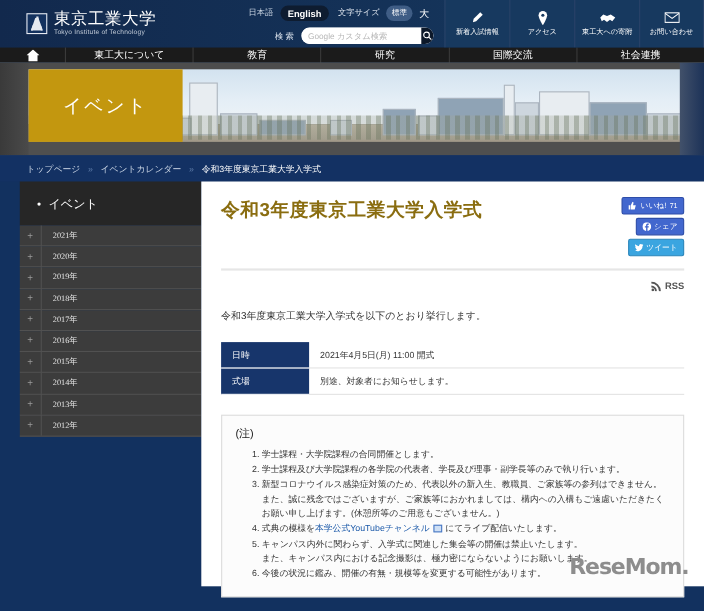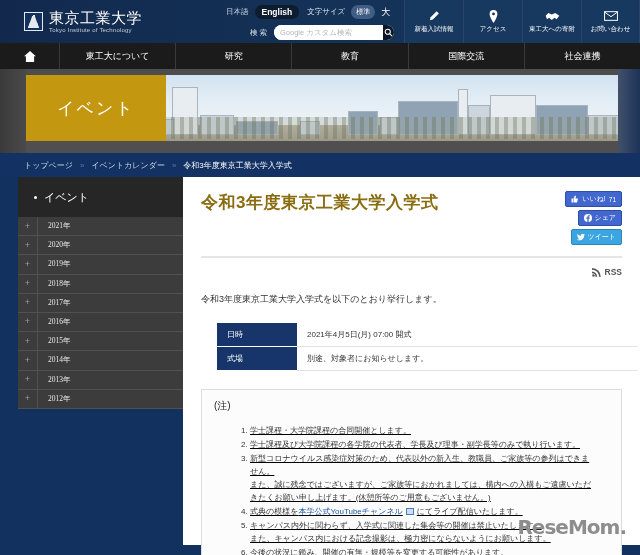--- a/index.html
+++ b/index.html
@@ -65,21 +65,21 @@
   .util-item {
     width: 59px; height: 43px; border-left: 1px solid #2a4369;
     display: flex; flex-direction: column; align-items: center; justify-content: center; gap: 2px;
     background: #17395f; cursor: pointer;
   }
   .util-item:last-child { border-right: 1px solid #2a4369; }
   .util-icon { color: #fff; height: 13px; display: flex; align-items: center; }
   .util-label { color: #fff; font-size: 6.5px; white-space: nowrap; }
 
   
-  .mainnav { display: flex; height: 26px; background: #1b1b1b; }
+  .mainnav { display: flex; height: 14px; background: #1b1b1b; }
   .nav-home {
     width: 60px; display: flex; align-items: center; justify-content: center;
     border-right: 1px solid #3a3a3a; cursor: pointer;
   }
   .nav-item {
     flex: 1; display: flex; align-items: center; justify-content: center;
     color: #fff; font-size: 9px; border-right: 1px solid #3a3a3a; cursor: pointer;
   }
   .nav-item:last-child { border-right: 0; }
 
@@ -149,33 +149,33 @@
     white-space: nowrap;
   }
   .sbtn.tw { background: #3aa5e0; border-color: #2c86bb; }
   .sbtn .cnt { font-size: 6.5px; }
   .title-rule { border-top: 2px solid #e6e6e6; margin-top: 11px; }
   .rss-row { display: flex; justify-content: flex-end; align-items: center; gap: 4px; margin-top: 9px; }
   .rss-label { color: #555; font-size: 8.5px; font-weight: bold; }
 
   .lead { color: #333; font-size: 9px; margin-top: 16px; }
 
-  .info-table { width: 100%; border-collapse: collapse; margin-top: 17px; font-size: 8px; margin-left: 16px; }
+  .info-table { width: 100%; border-collapse: collapse; margin-top: 17px; font-size: 8px; }
   .info-table th {
     background: #17356b; color: #fff; text-align: left; font-weight: normal;
     width: 80px; padding: 6px 10px; border-bottom: 1px solid #fff;
   }
   .info-table td { color: #333; padding: 6px 10px; border-bottom: 1px solid #e3e3e3; }
 
   .notes {
     margin-top: 18px; border: 1px solid #dcdcdc; background: #fcfcfc;
     padding: 9px 12px 12px 12px;
   }
   .notes-title { font-size: 10px; color: #222; margin-bottom: 6px; }
-  .notes ol { margin: 12px; padding-left: 24px; text-decoration: underline; }
+  .notes ol { margin: 0; padding-left: 24px; }
   .notes li { font-size: 8px; color: #333; line-height: 1.62; margin-bottom: 1px; }
   .notes .sub { display: block; font-size: 8px; color: #333; line-height: 1.62; }
   .notes a { color: #1a58a8; text-decoration: none; }
   .ext-icon {
     display: inline-block; width: 8px; height: 7px; border: 1px solid #4a79c4;
     background: #cfe0f5; vertical-align: middle; margin: 0 3px; position: relative;
   }
 
   .watermark {
     position: absolute; right: 14px; bottom: 6px;
@@ -260,22 +260,22 @@
     </div>
   </div>
 
   <div class="mainnav">
     <div class="nav-home">
       <svg width="12" height="11" viewBox="0 0 16 15">
         <path d="M8 0L0 7h2.4v8h11.2V7H16z" fill="#fff"></path>
       </svg>
     </div>
     <div class="nav-item">東工大について</div>
+    <div class="nav-item">教育</div>
     <div class="nav-item">研究</div>
-    <div class="nav-item">教育</div>
     <div class="nav-item">国際交流</div>
     <div class="nav-item">社会連携</div>
   </div>
 
   <div class="hero">
     <div class="hero-photo">
       <div class="hero-sky"></div>
       <div class="hero-ground"></div>
       <div class="bld lt" style="left:172px;  bottom:18px; width:26px; height:48px;"></div>
       <div class="bld" style="left:200px;  bottom:18px; width:34px; height:20px;"></div>
@@ -396,21 +396,21 @@
         </svg>
         <span class="rss-label">RSS</span>
       </div>
 
       <p class="lead">令和3年度東京工業大学入学式を以下のとおり挙行します。</p>
 
       <table class="info-table">
         <tbody>
           <tr>
             <th>日時</th>
-            <td>2021年4月5日(月) 07:00 開式</td>
+            <td>2021年4月5日(月) 11:00 開式</td>
           </tr>
           <tr>
             <th>式場</th>
             <td>別途、対象者にお知らせします。</td>
           </tr>
         </tbody>
       </table>
 
       <div class="notes">
         <div class="notes-title">(注)</div>

